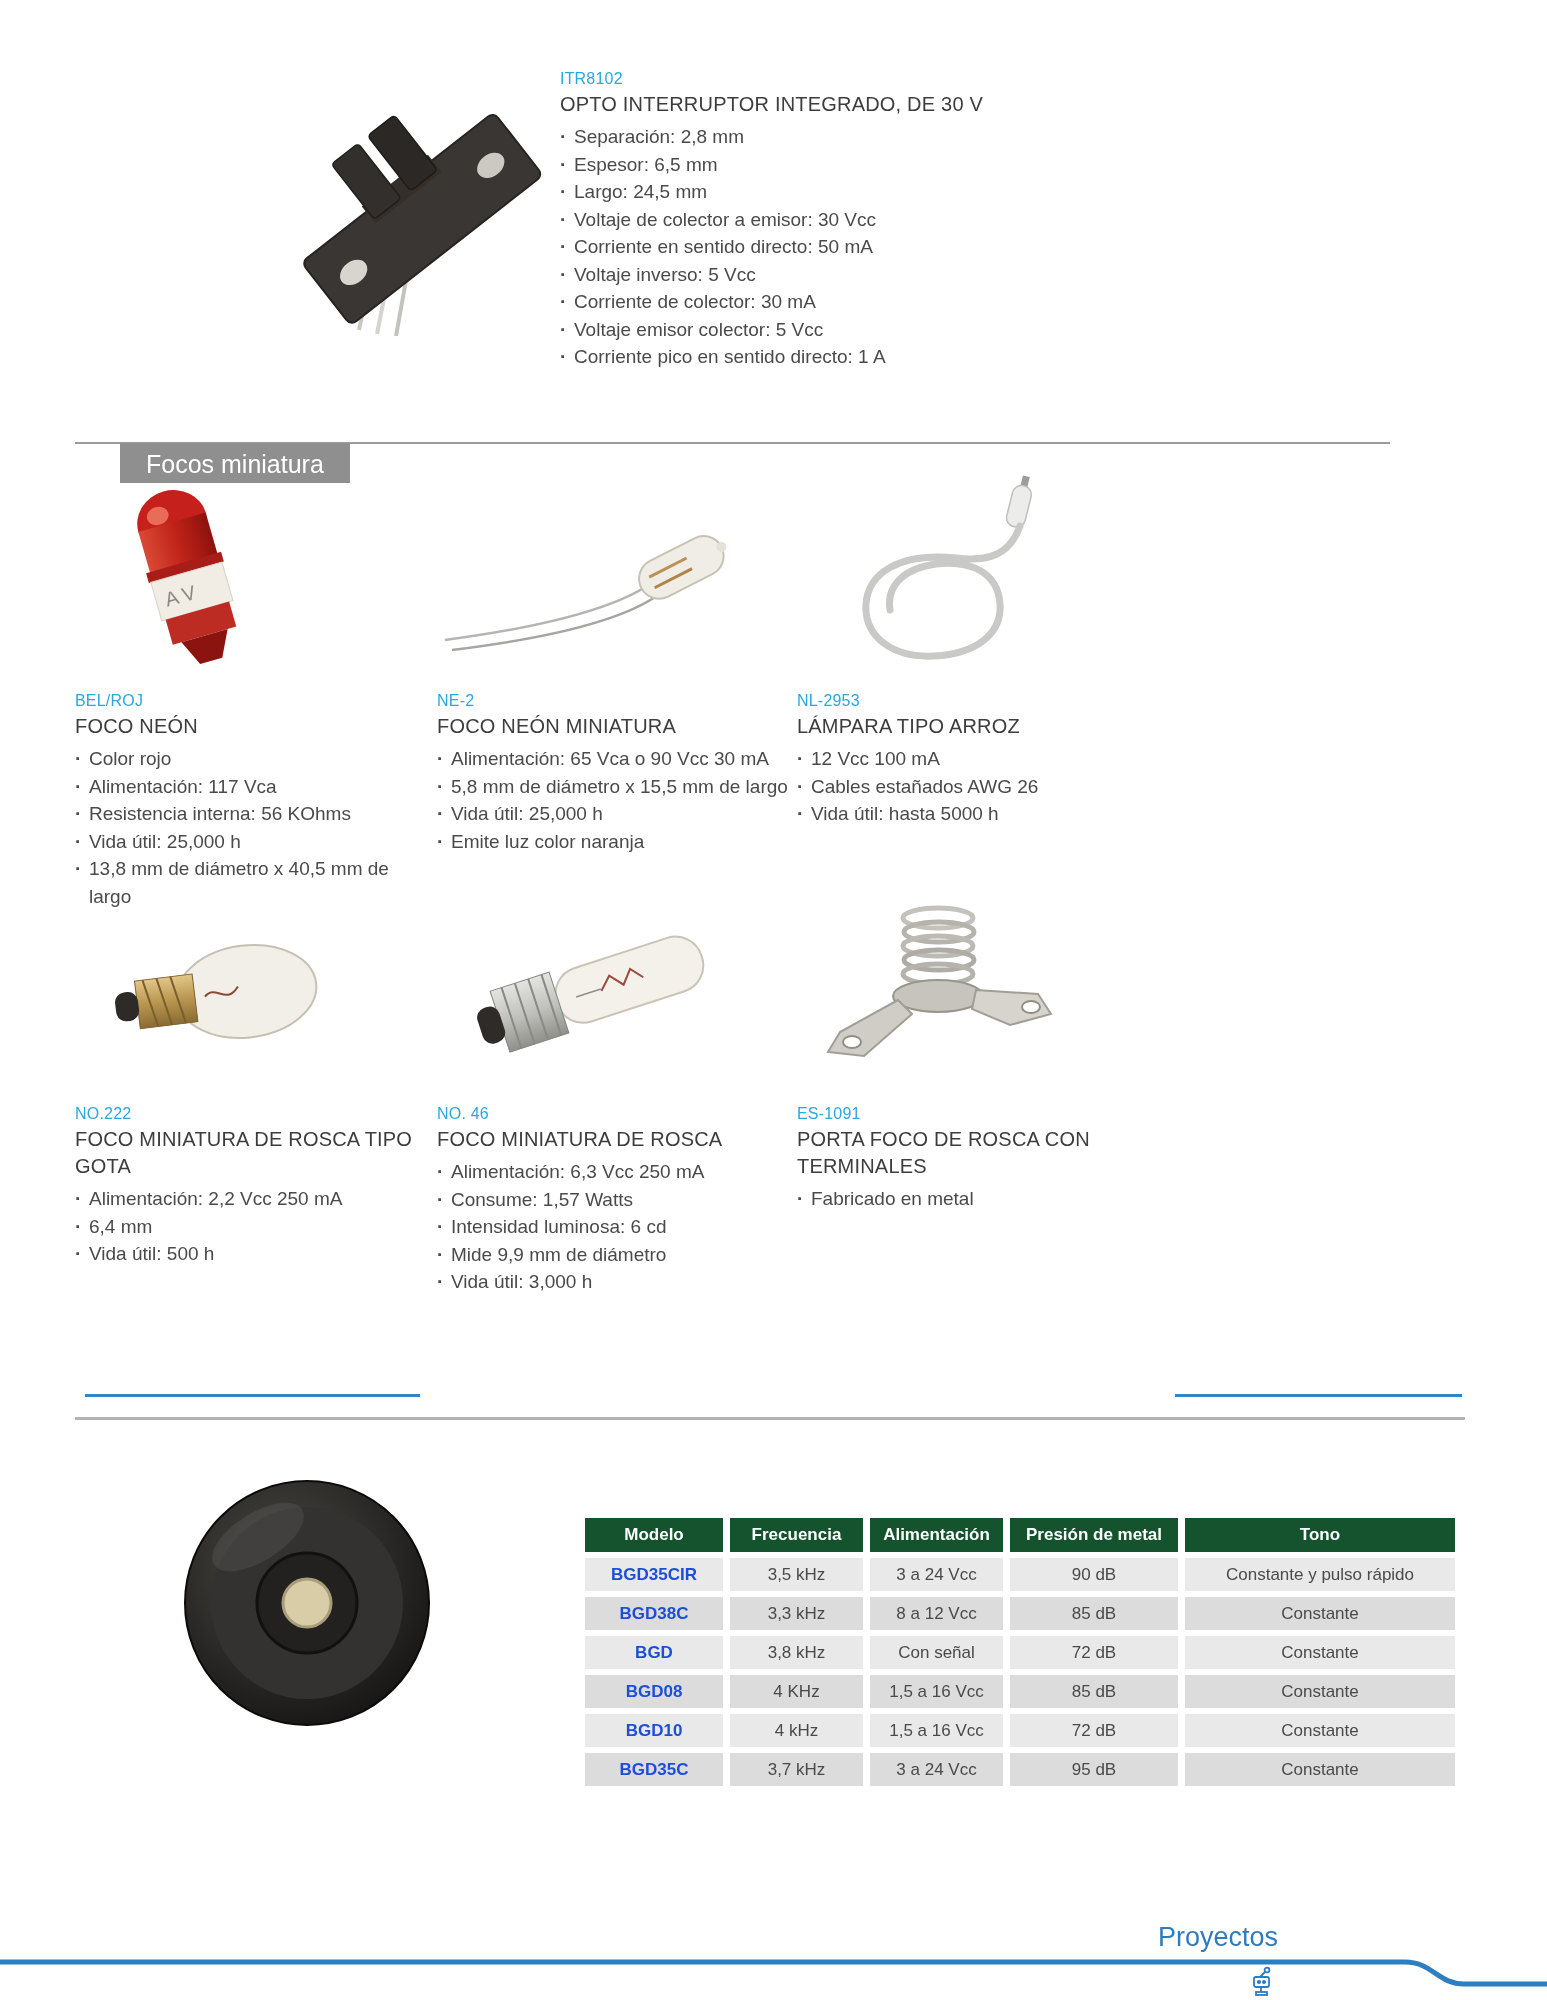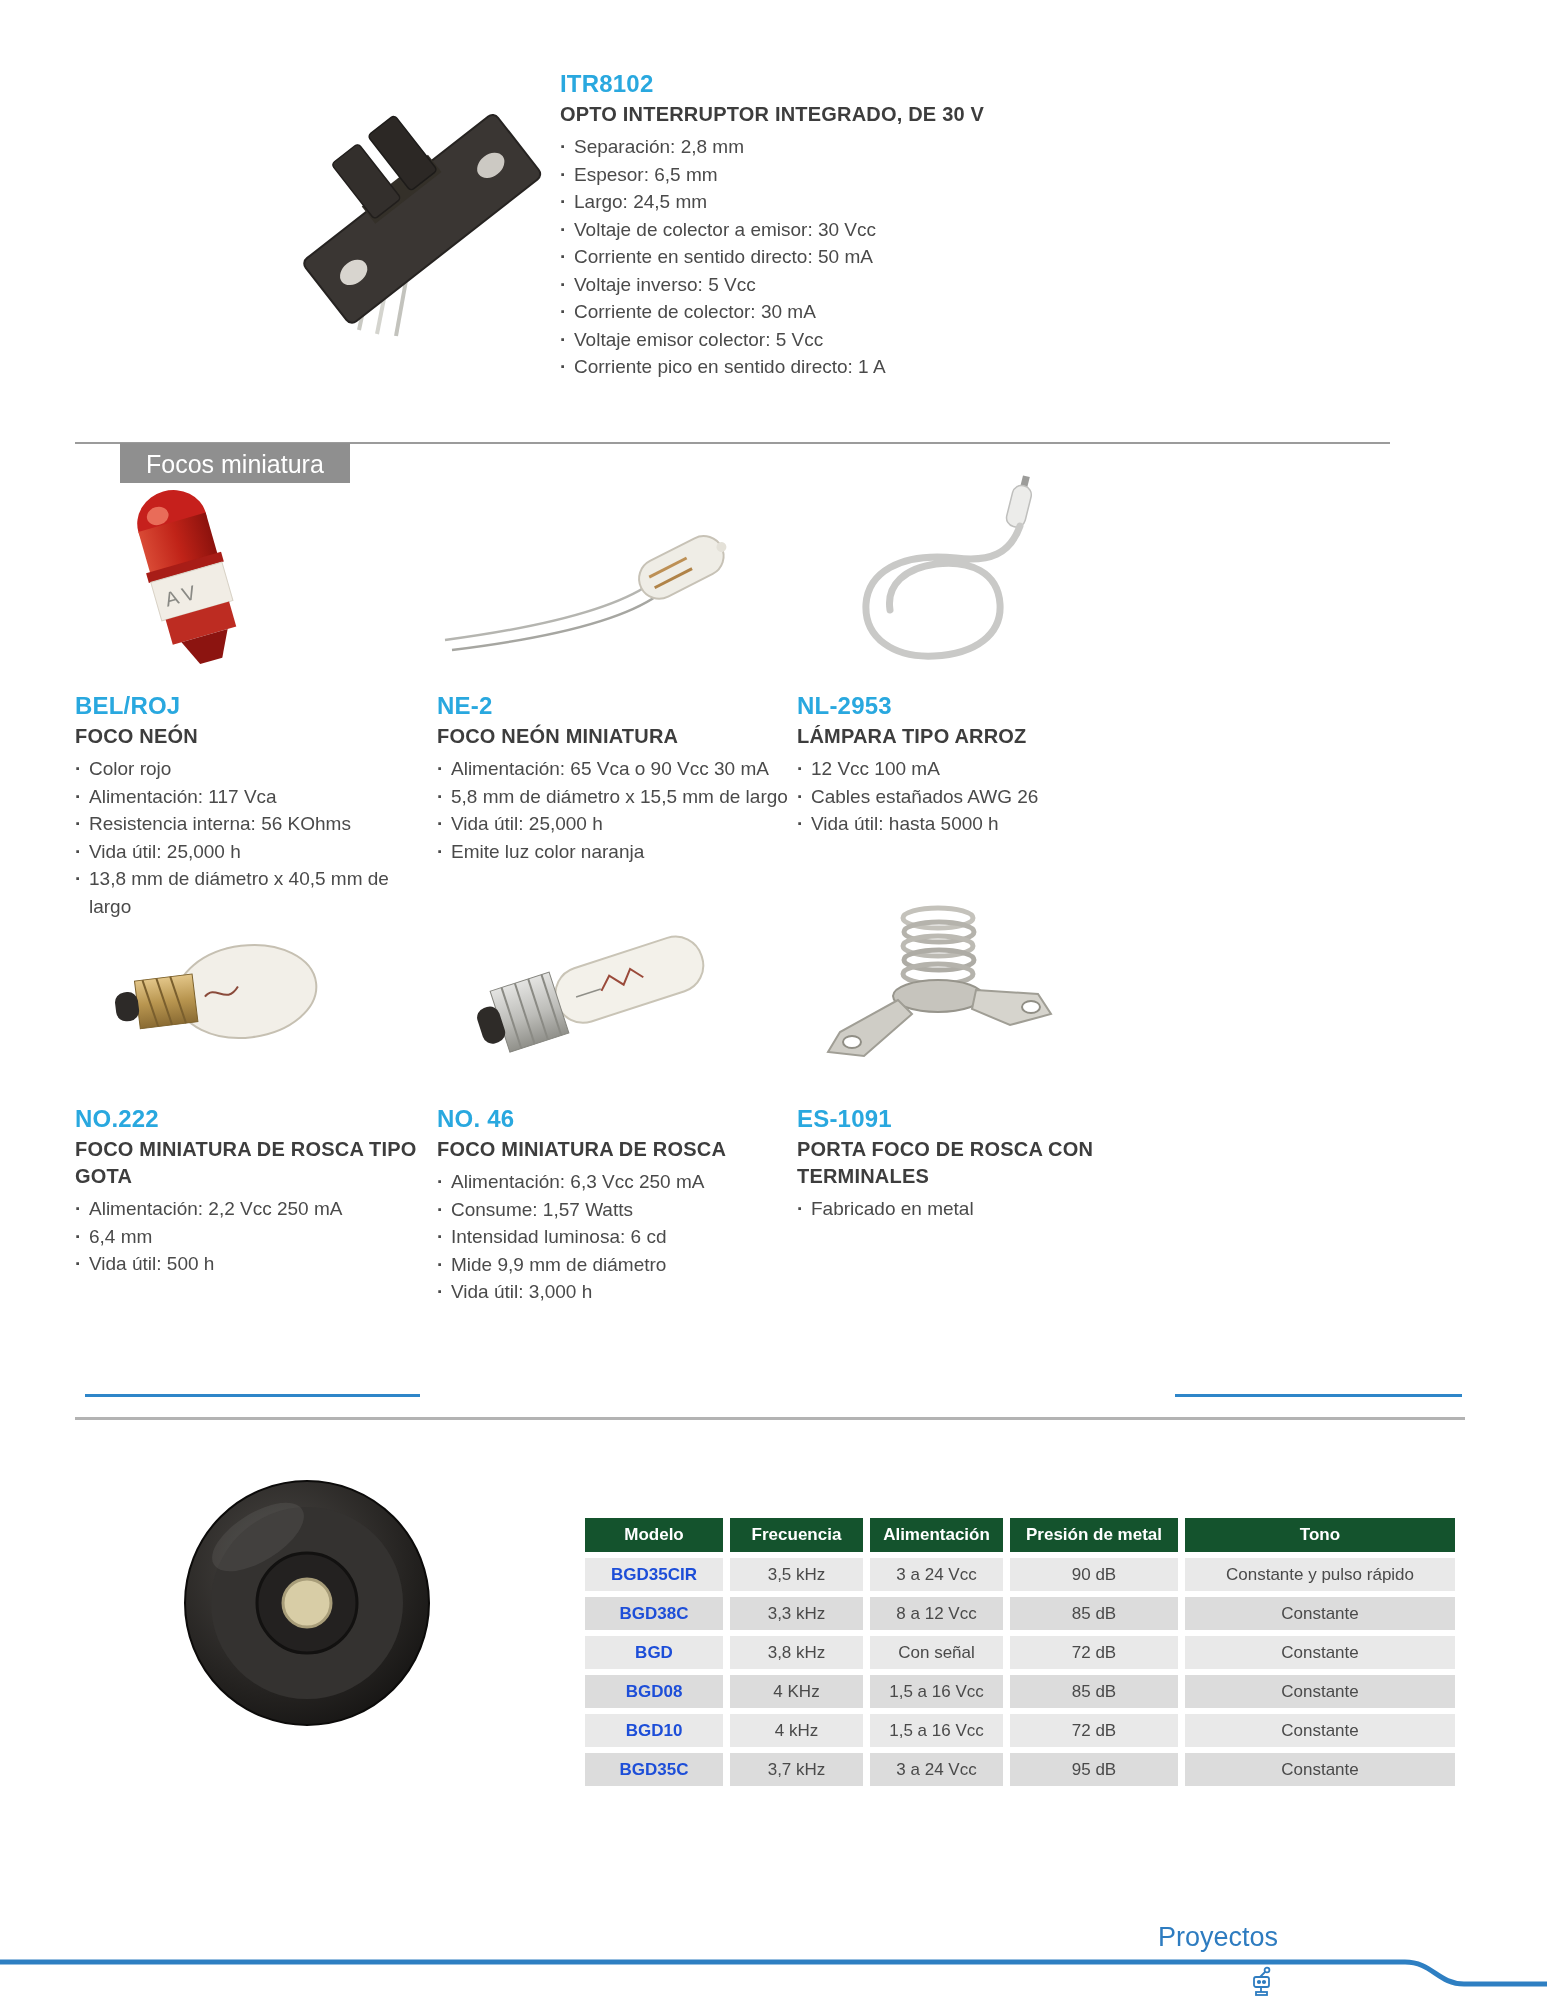--- a/index.html
+++ b/index.html
@@ -2,22 +2,22 @@
 <html><head>
 <meta charset="utf-8">
 <style>
   html,body{margin:0;padding:0;background:#ffffff;}
   .page{
     position:relative;width:1547px;height:2000px;background:#ffffff;overflow:hidden;
     font-family:"Liberation Sans", sans-serif;color:#4a4a4a;
   }
   .abs{position:absolute;}
   
-  .pcode{font-size:24px;font-weight:bold;color:#29a8df;margin-bottom:3px;letter-spacing:.2px;}
-  .ptitle{font-size:20px;font-weight:bold;color:#3d3d3d;line-height:27px;margin-bottom:5px;letter-spacing:.2px;}
+  .pcode{font-size:16px;font-weight:normal;color:#29a8df;margin-bottom:3px;letter-spacing:.2px;}
+  .ptitle{font-size:20px;font-weight:normal;color:#3d3d3d;line-height:27px;margin-bottom:5px;letter-spacing:.2px;}
   ul.pbullets{list-style:none;margin:0;padding:0;}
   ul.pbullets li{font-size:19px;line-height:27.5px;color:#4a4a4a;padding-left:14px;position:relative;}
   ul.pbullets li::before{content:"·";position:absolute;left:0;top:0;color:#4a4a4a;font-weight:bold;}
   .prodcol{width:355px;}
   
   .secline{background:#9b9b9b;height:2px;}
   .badge{background:#8f8f8f;color:#ffffff;font-size:25px;padding:7px 26px 4px 26px;display:inline-block;}
   
   .buztitle{font-size:37px;letter-spacing:6.5px;color:#1d7dc5;font-weight:normal;white-space:nowrap;}
   .buzline{background:#2e86c9;height:3px;}

